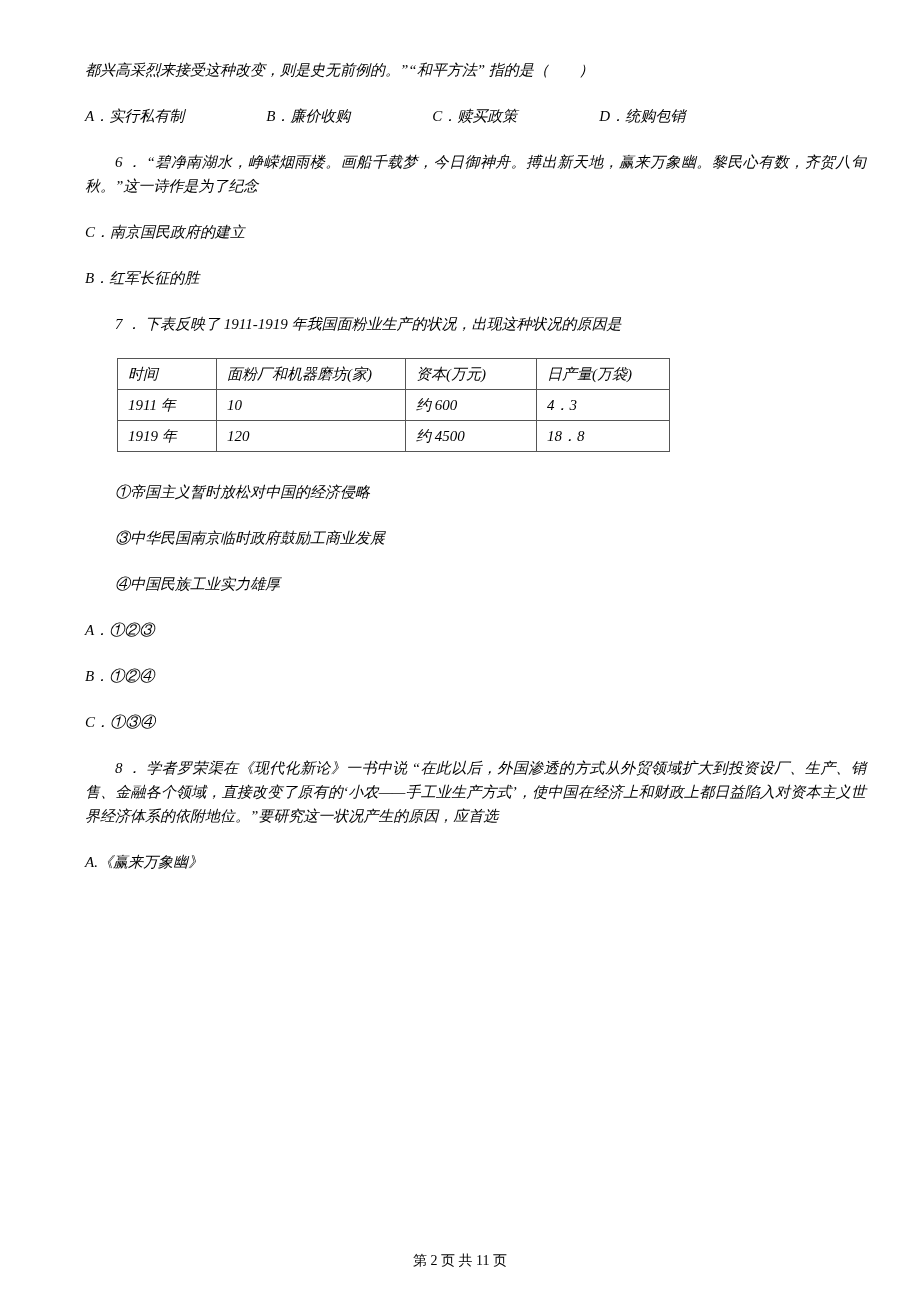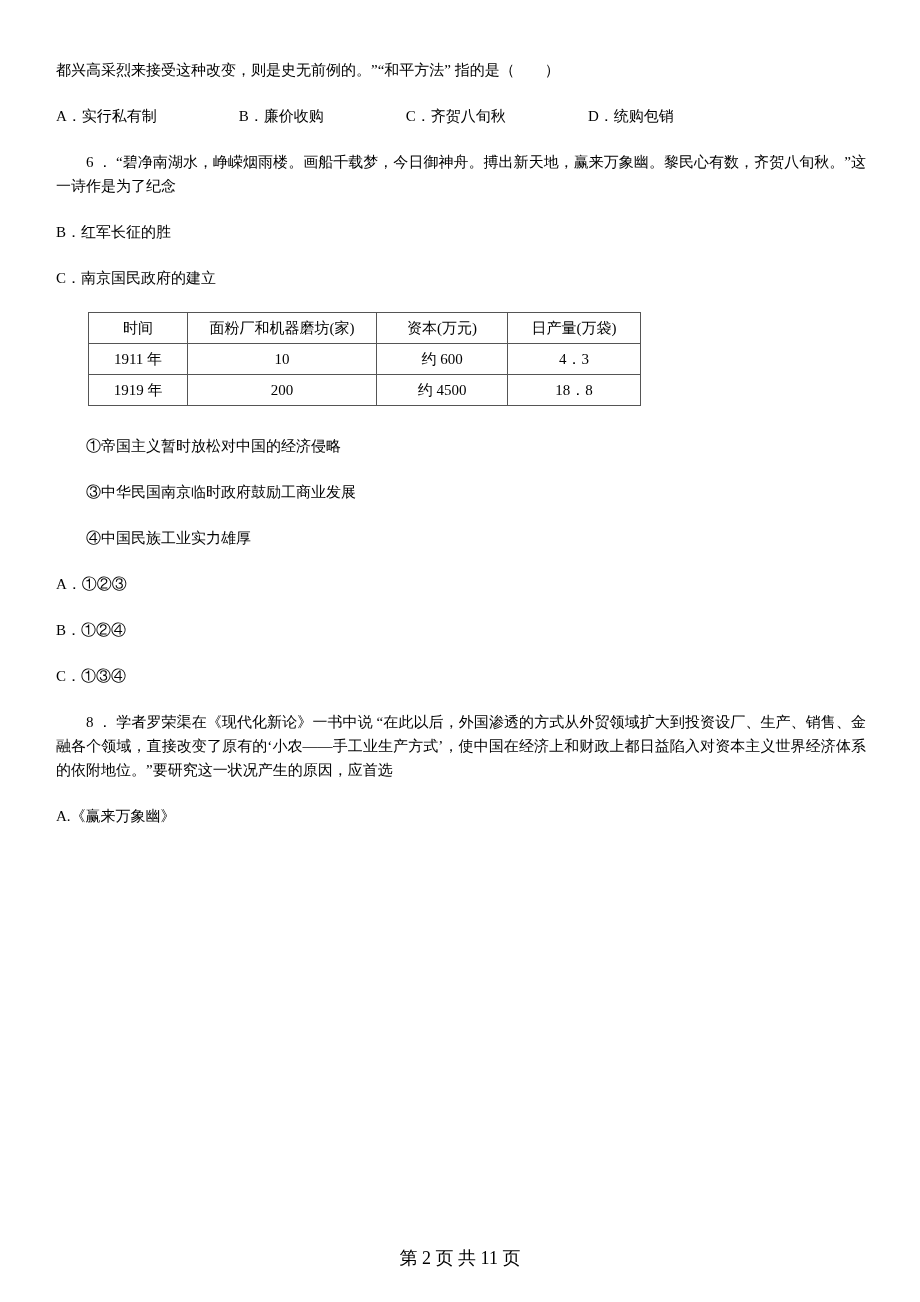--- a/index.html
+++ b/index.html
@@ -8,24 +8,25 @@
     padding: 0;
     background: #fff;
     font-family: "SimSun", "宋体", serif;
     color: #000;
     width: 920px;
     min-height: 1302px;
     position: relative;
     box-sizing: border-box;
   }
   .page {
-    padding: 58px 54px 0 56px;
+    padding: 58px 54px 0 85px;
     font-size: 15px;
     line-height: 1.6;
     letter-spacing: 0;
+    font-style: italic;
   }
   .para {
     margin: 0 0 22px 0;
     text-align: justify;
   }
   .para.indent {
     text-indent: 2em;
   }
   .para.noindent {
     text-indent: 0;
@@ -47,78 +48,79 @@
   .table-wrap {
     margin: 10px 0 28px 32px;
   }
   table.data {
     border-collapse: collapse;
     font-size: 15px;
   }
   table.data th, table.data td {
     border: 1px solid #555;
     padding: 3px 10px;
-    text-align: center;
+    text-align: left;
     font-weight: normal;
   }
   table.data th.col0 { width: 78px; }
   table.data th.col1 { width: 168px; }
   table.data th.col2 { width: 110px; }
   table.data th.col3 { width: 112px; }
   .footer {
     position: absolute;
     bottom: 32px;
     left: 0;
     width: 100%;
     text-align: center;
-    font-size: 18px;
+    font-size: 14px;
     color: #000;
     margin-top: 17px;
   }
 </style>
 </head>
 <body>
 
 <div class="page">
 
   <div class="para noindent">都兴高采烈来接受这种改变，则是史无前例的。”“和平方法”  指的是（　　）</div>
 
   <div class="options-row">
     <div class="opt">A．实行私有制</div>
     <div class="opt">B．廉价收购</div>
-    <div class="opt">C．齐贺八旬秋</div>
+    <div class="opt">C．赎买政策</div>
     <div class="opt">D．统购包销</div>
   </div>
 
   <div class="para indent">6 ． “碧净南湖水，峥嵘烟雨楼。画船千载梦，今日御神舟。搏出新天地，赢来万象幽。黎民心有数，齐贺八旬秋。”这一诗作是为了纪念</div>
 
+  <div class="opt-block">C．南京国民政府的建立</div>
   <div class="opt-block">B．红军长征的胜</div>
-  <div class="opt-block">C．南京国民政府的建立</div>
 
+  <div class="para indent">7 ． 下表反映了 1911-1919 年我国面粉业生产的状况，出现这种状况的原因是</div>
 
   <div class="table-wrap">
     <table class="data">
       <thead>
         <tr>
           <th class="col0">时间</th>
           <th class="col1">面粉厂和机器磨坊(家)</th>
           <th class="col2">资本(万元)</th>
           <th class="col3">日产量(万袋)</th>
         </tr>
       </thead>
       <tbody>
         <tr>
           <td>1911 年</td>
           <td>10</td>
           <td>约 600</td>
           <td>4．3</td>
         </tr>
         <tr>
           <td>1919 年</td>
-          <td>200</td>
+          <td>120</td>
           <td>约 4500</td>
           <td>18．8</td>
         </tr>
       </tbody>
     </table>
   </div>
 
   <div class="para indent">①帝国主义暂时放松对中国的经济侵略</div>
   <div class="para indent">③中华民国南京临时政府鼓励工商业发展</div>
   <div class="para indent">④中国民族工业实力雄厚</div>

